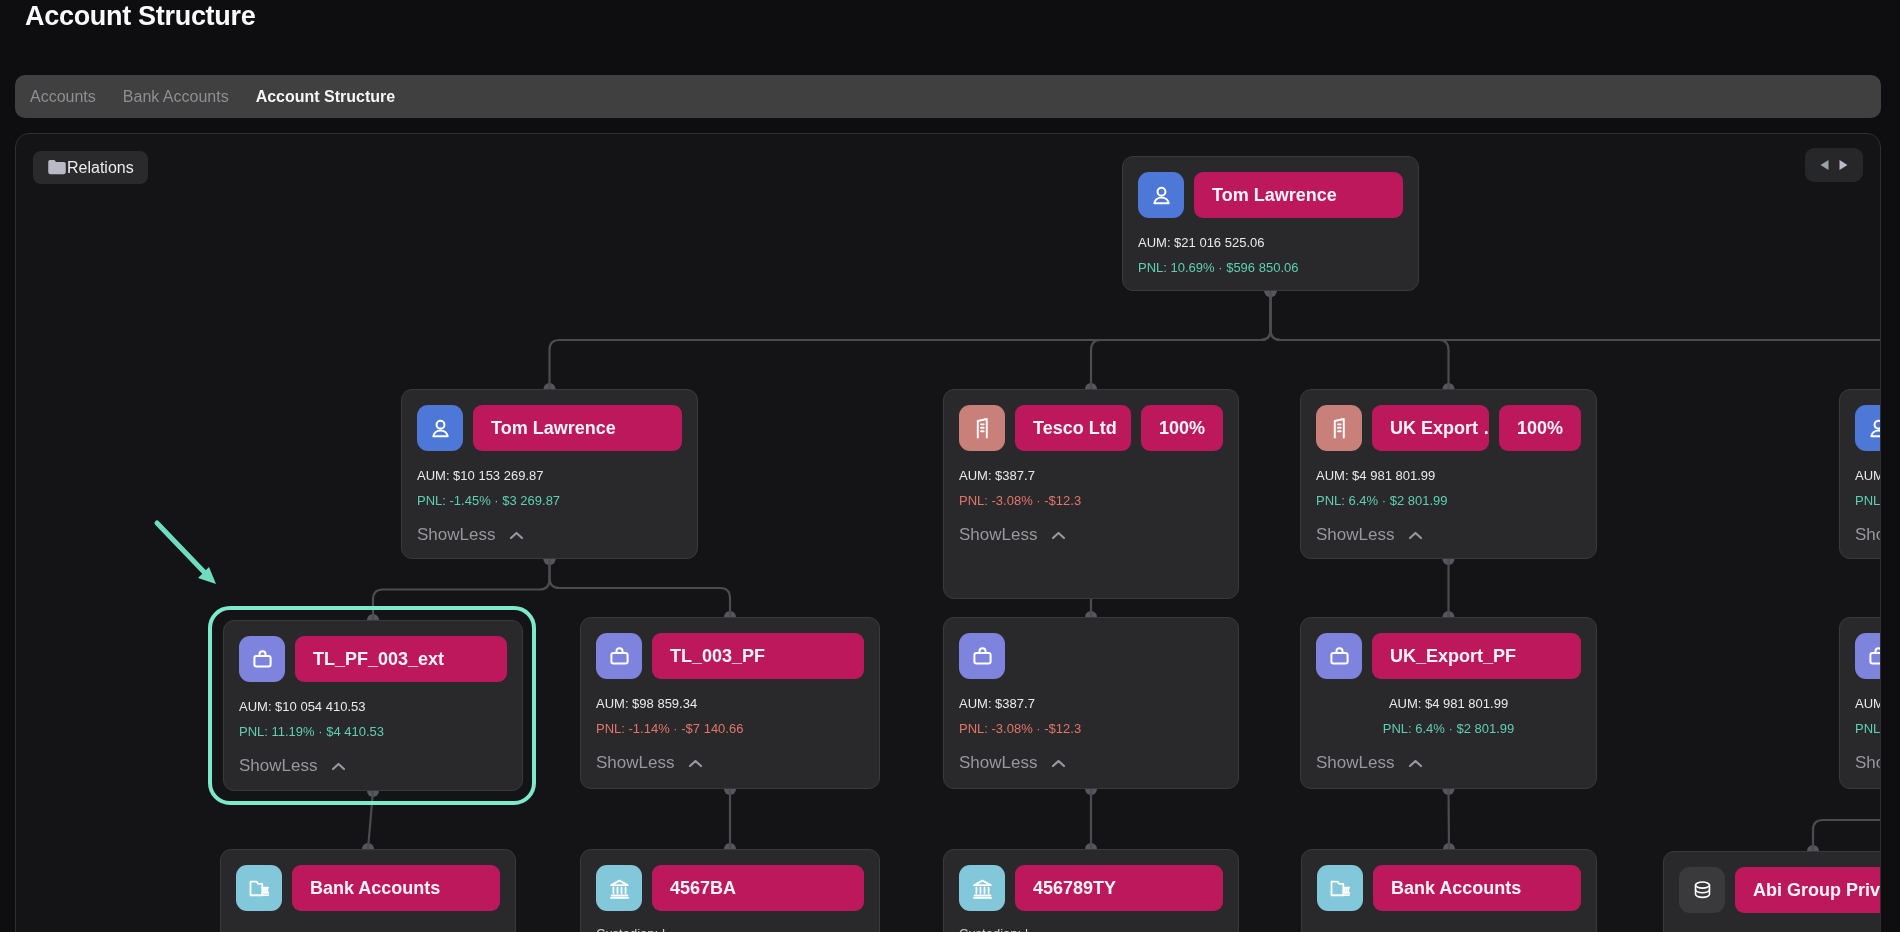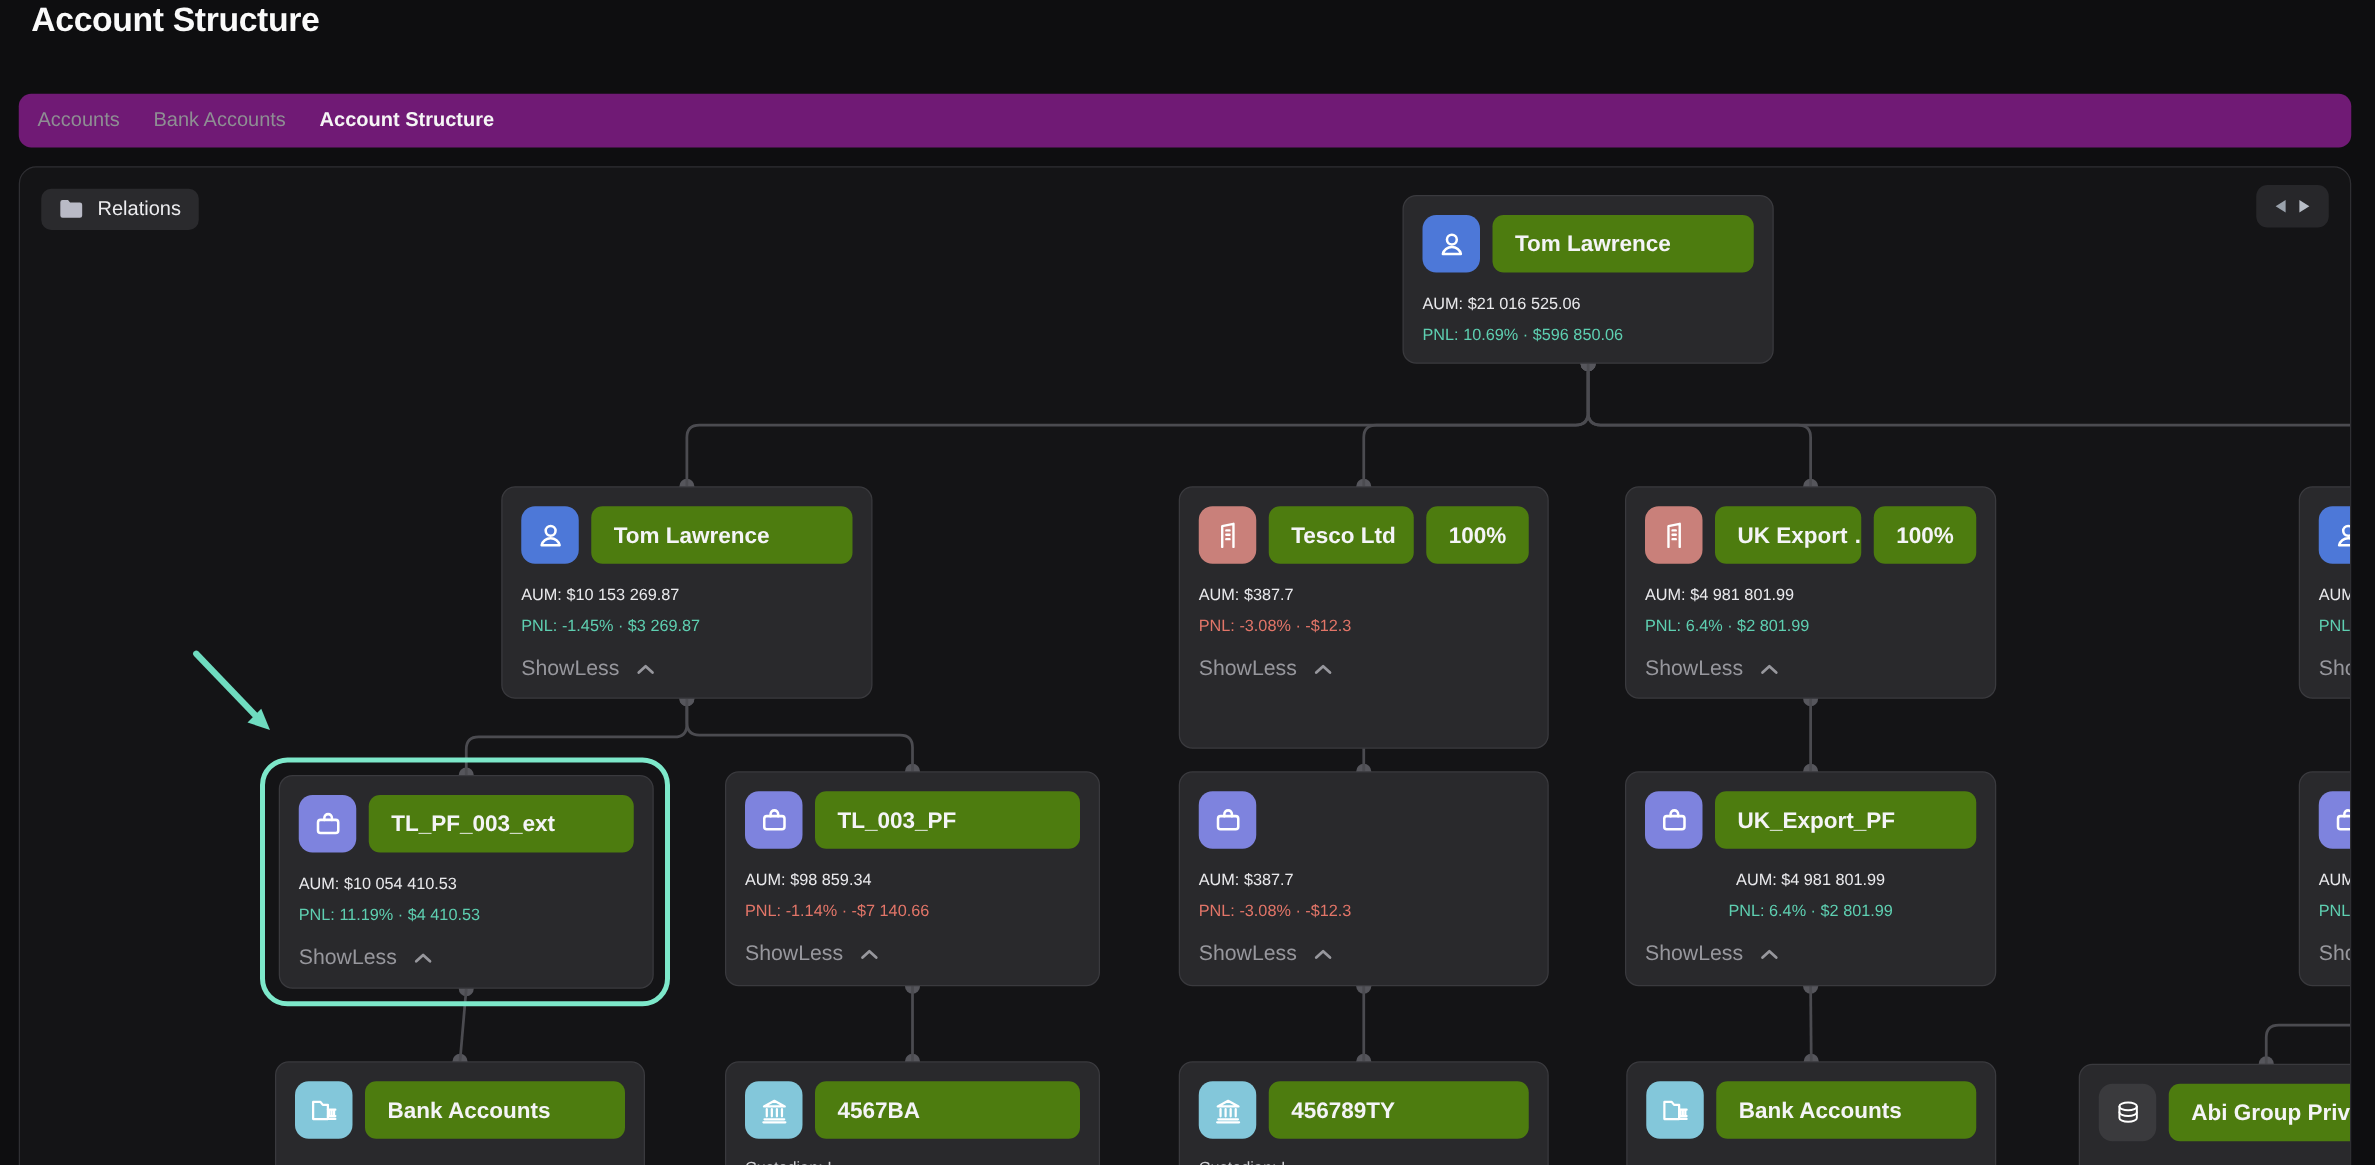--- a/index.html
+++ b/index.html
@@ -9,57 +9,57 @@
     font-family:"Liberation Sans", sans-serif;
     color:#ececef;
     position:relative;
   }
   .page-title{
     position:absolute; left:25px; top:1px;
     font-size:27px; font-weight:800; letter-spacing:-0.3px; color:#fafafa;
   }
   .tabbar{
     position:absolute; left:15px; top:75px; width:1866px; height:43px;
-    background:#701a75; border-radius:10px;
+    background:#404040; border-radius:10px;
     display:flex; align-items:center; gap:27px; padding:0 15px;
   }
   .tab{ font-size:16px; color:#8e8e93; cursor:pointer; white-space:nowrap; }
   .tab.active{ color:#f5f5f5; font-weight:700; }
   .panel{
     position:absolute; left:15px; top:133px; width:1866px; height:830px;
     background:#141416; border:1.5px solid #2f2f33; border-radius:14px;
     overflow:hidden;
   }
   .layer{ position:absolute; left:-15px; top:-133px; width:1900px; height:1100px; }
   svg.edges{ position:absolute; left:0; top:0; }
   .edge{ fill:none; stroke:#4b4b50; stroke-width:2.2px; }
   .nub{ fill:#56565c; }
   .relations-btn{
     position:absolute; left:33px; top:151px; height:33px;
     background:#2a2a2d; border-radius:8px;
-    display:flex; align-items:center; gap:11px; padding:0 14px;
+    display:flex; align-items:center; gap:0; padding:0 14px;
     font-size:16px; color:#ececef; cursor:pointer; z-index:5;
   }
   .pager{
     position:absolute; left:1805px; top:148px; width:58px; height:34px;
     background:#27272a; border-radius:9px;
     display:flex; align-items:center; justify-content:center; gap:6px; z-index:5;
   }
   .pager span{ display:flex; cursor:pointer; }
   .node{
     position:absolute; background:#29292c; border:1px solid #3a3a3e;
     border-radius:11px; padding:15px; cursor:pointer; z-index:3;
   }
   .hd{ display:flex; align-items:stretch; gap:10px; height:46px; }
   .nicon{
     flex:0 0 46px; width:46px; height:46px; border-radius:11px;
     display:flex; align-items:center; justify-content:center;
   }
   .npill{
-    flex:1 1 auto; background:#4d7c0f; border-radius:9px;
+    flex:1 1 auto; background:#be185d; border-radius:9px;
     display:flex; align-items:center; padding:0 18px;
     font-size:18px; font-weight:700; color:#f4f4f6; white-space:nowrap; overflow:hidden;
   }
   .npill.share{ flex:0 0 auto; margin-left:0; }
   .metric{ font-size:13px; color:#e9e9ec; margin-top:14px; line-height:22px; white-space:nowrap; }
   .metric.pnl{ margin-top:3px; }
   .pnl.positive{ color:#5ecfb1; }
   .pnl.negative{ color:#e27568; }
   .metric.sub{ color:#cfcfd3; margin-top:12px; }
   .less{

